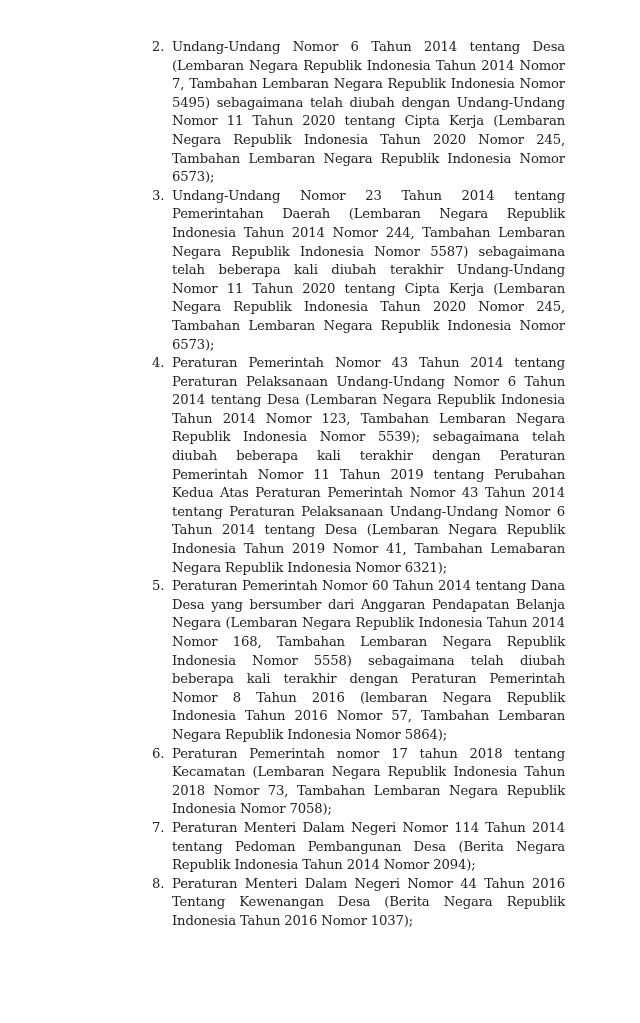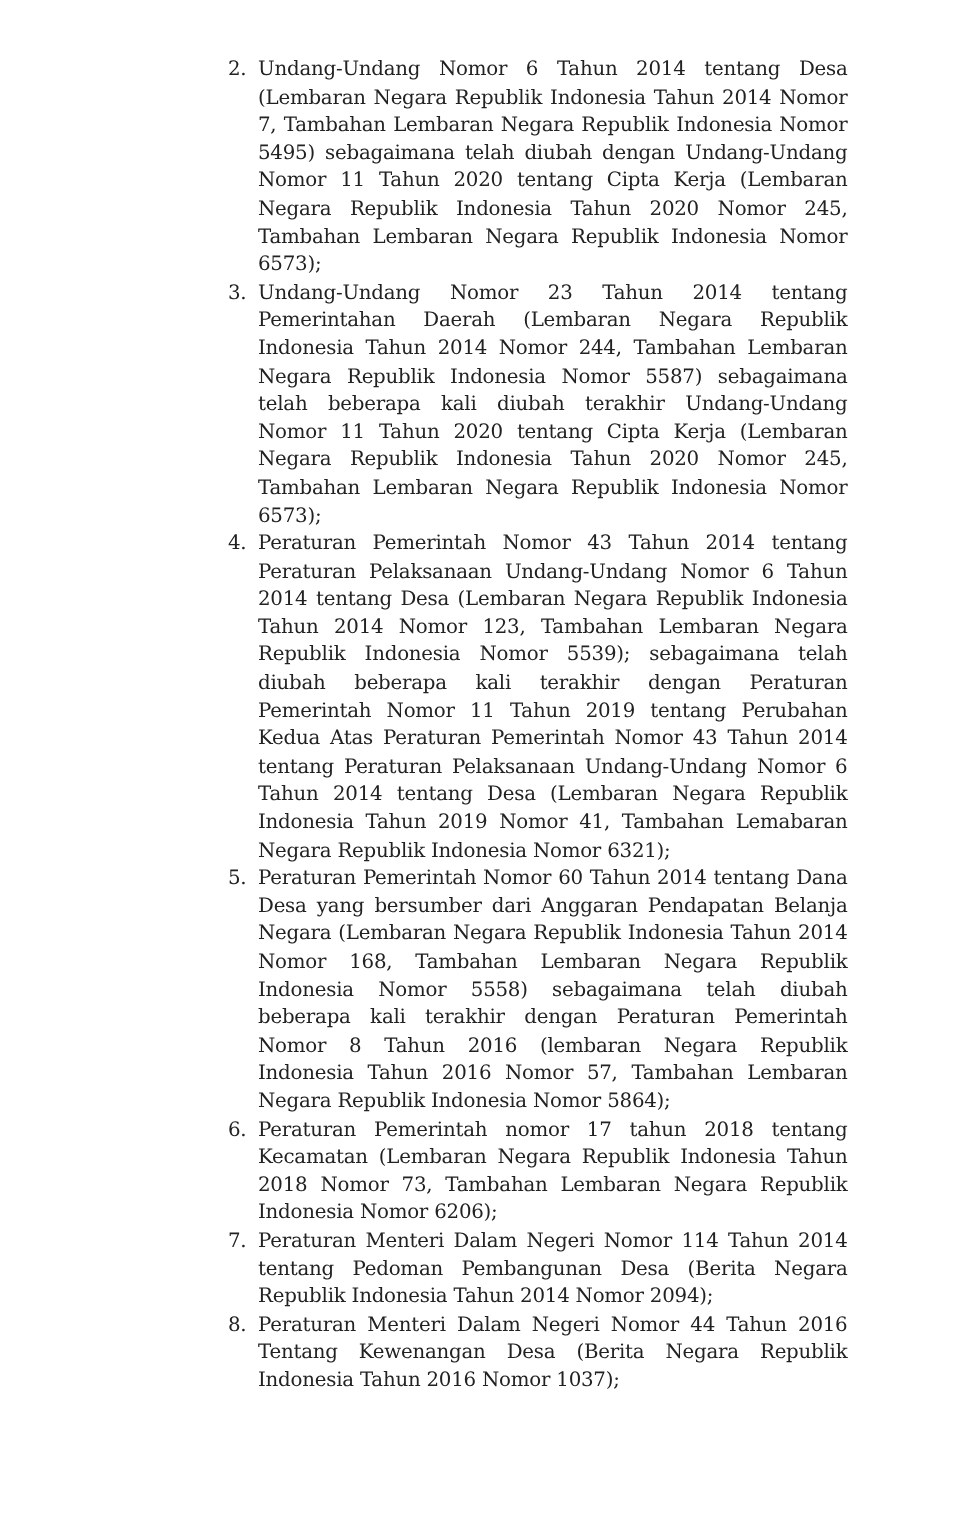--- a/index.html
+++ b/index.html
@@ -56,21 +56,21 @@
     <li class="item">
       <span class="num">4.</span>
       <span>Peraturan Pemerintah Nomor 43 Tahun 2014 tentang Peraturan Pelaksanaan Undang-Undang Nomor 6 Tahun 2014 tentang Desa (Lembaran Negara Republik Indonesia Tahun 2014 Nomor 123, Tambahan Lembaran Negara Republik Indonesia Nomor 5539); sebagaimana telah diubah beberapa kali terakhir dengan Peraturan Pemerintah Nomor 11 Tahun 2019 tentang Perubahan Kedua Atas Peraturan Pemerintah Nomor 43 Tahun 2014 tentang Peraturan Pelaksanaan Undang-Undang Nomor 6 Tahun 2014 tentang Desa (Lembaran Negara Republik Indonesia Tahun 2019 Nomor 41, Tambahan Lemabaran Negara Republik Indonesia Nomor 6321);</span>
     </li>
     <li class="item">
       <span class="num">5.</span>
       <span>Peraturan Pemerintah Nomor 60 Tahun 2014 tentang Dana Desa yang bersumber dari Anggaran Pendapatan Belanja Negara (Lembaran Negara Republik Indonesia Tahun 2014 Nomor 168, Tambahan Lembaran Negara Republik Indonesia Nomor 5558) sebagaimana telah diubah beberapa kali terakhir dengan Peraturan Pemerintah Nomor 8 Tahun 2016 (lembaran Negara Republik Indonesia Tahun 2016 Nomor 57, Tambahan Lembaran Negara Republik Indonesia Nomor 5864);</span>
     </li>
     <li class="item">
       <span class="num">6.</span>
-      <span>Peraturan Pemerintah nomor 17 tahun 2018 tentang Kecamatan (Lembaran Negara Republik Indonesia Tahun 2018 Nomor 73, Tambahan Lembaran Negara Republik Indonesia Nomor 6206);</span>
+      <span>Peraturan Pemerintah nomor 17 tahun 2018 tentang Kecamatan (Lembaran Negara Republik Indonesia Tahun 2018 Nomor 73, Tambahan Lembaran Negara Republik Indonesia Nomor 7058);</span>
     </li>
     <li class="item">
       <span class="num">7.</span>
       <span>Peraturan Menteri Dalam Negeri Nomor 114 Tahun 2014 tentang Pedoman Pembangunan Desa (Berita Negara Republik Indonesia Tahun 2014 Nomor 2094);</span>
     </li>
     <li class="item">
       <span class="num">8.</span>
       <span>Peraturan Menteri Dalam Negeri Nomor 44 Tahun 2016 Tentang Kewenangan Desa (Berita Negara Republik Indonesia Tahun 2016 Nomor 1037);</span>
     </li>
   </ol>

